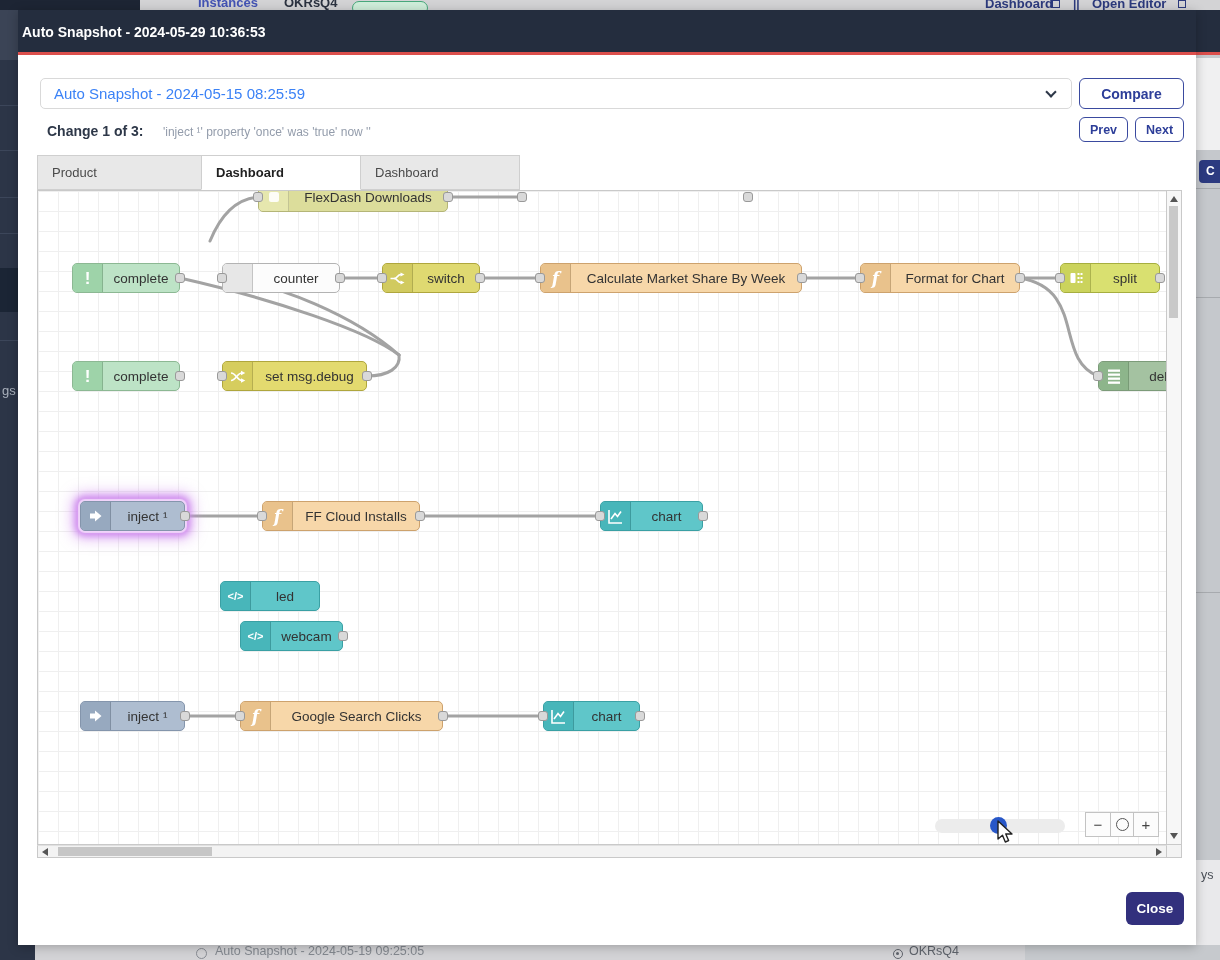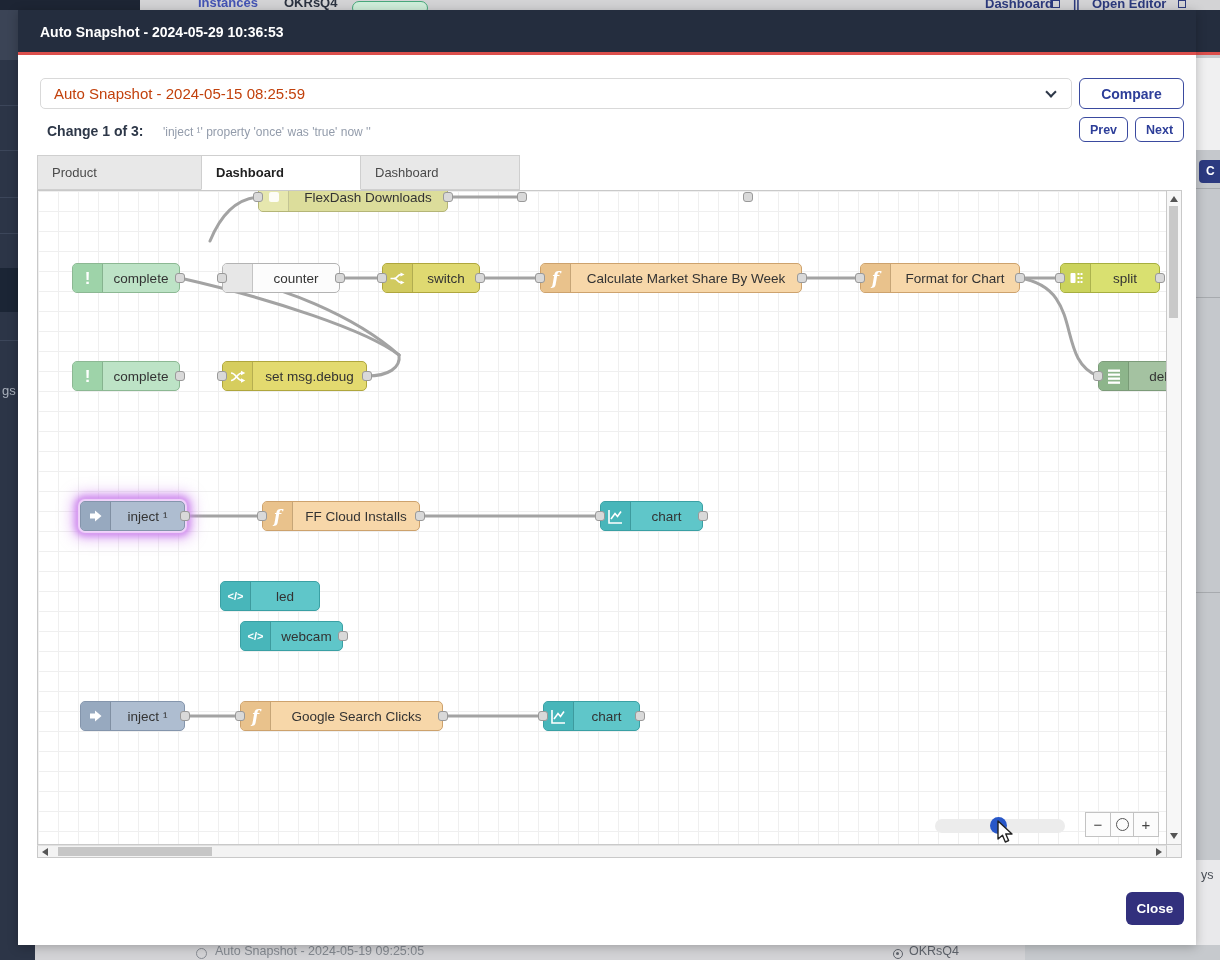--- a/index.html
+++ b/index.html
@@ -40,24 +40,24 @@
   .bs-clock { left:161px; top:3px; width:11px; height:11px; border:1.5px solid #888c93; border-radius:50%; }
   .bs-snap { left:180px; top:-1px; color:#83888f; font-size:12.5px; }
   .bs-target { left:858px; top:4px; width:10px; height:10px; border:1.5px solid #5f646c; border-radius:50%; }
   .bs-target:after { content:""; position:absolute; left:2px; top:2px; width:3px; height:3px; background:#5f646c; border-radius:50%; }
   .bs-inst { left:874px; top:-1px; color:#5f646c; font-size:12.5px; }
   .bs-age { left:1065px; top:-1px; width:120px; overflow:hidden; color:#83888f; font-size:12.5px; }
 
   
   .modal { position:absolute; left:18px; top:10px; width:1178px; height:935px; background:#fff; z-index:10; box-shadow:0 2px 10px rgba(0,0,0,.25); }
   .mhead { position:absolute; left:0; top:0; width:100%; height:45px; background:#242d3e; border-bottom:3px solid #dc4f4c; }
-  .mhead span { line-height:45px; padding-left:22px; color:#fff; font-weight:bold; font-size:14px; }
+  .mhead span { line-height:45px; padding-left:4px; color:#fff; font-weight:bold; font-size:14px; }
 
   .select { position:absolute; left:22px; top:68px; width:1032px; height:31px; border:1px solid #d9d9d9; border-radius:5px; background:#fff; cursor:pointer; }
-  .sel-val { line-height:29px; padding-left:13px; color:#c2410c; font-size:15px; }
+  .sel-val { line-height:29px; padding-left:13px; color:#3b82f6; font-size:15px; }
   .chev { position:absolute; right:16px; top:9px; width:8px; height:8px; border-left:2px solid #2d3748; border-bottom:2px solid #2d3748; transform:rotate(-45deg); }
 
   .btn { position:absolute; background:#fff; border:1px solid #3a4a9f; border-radius:6px; color:#2d3e99; font-weight:bold; font-family:inherit; cursor:pointer; }
   .compare { left:1061px; top:68px; width:105px; height:31px; font-size:14px; }
   .prev { left:1061px; top:107px; width:49px; height:25px; font-size:12.5px; }
   .next { left:1117px; top:107px; width:49px; height:25px; font-size:12.5px; }
 
   .changerow { position:absolute; left:29px; top:112px; }
   .chlabel { color:#2d3748; font-weight:bold; font-size:14px; }
   .chdetail { color:#939cab; font-size:12px; margin-left:15px; }

